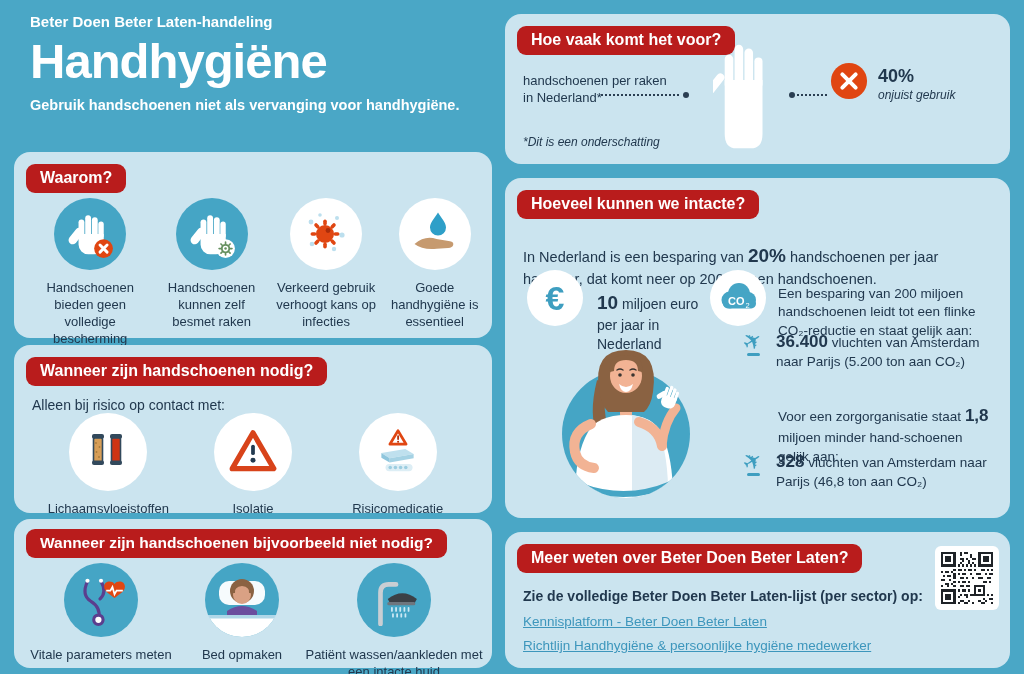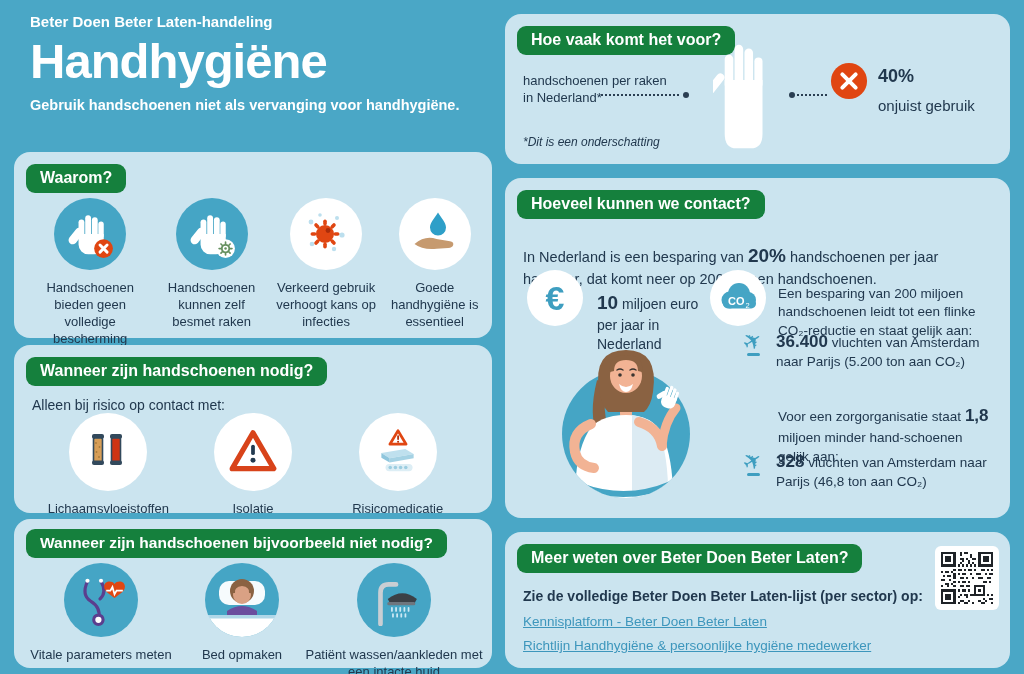--- a/index.html
+++ b/index.html
@@ -4,21 +4,21 @@
 <style>
   html,body{margin:0;padding:0;}
   body{
     width:1024px;height:674px;position:relative;overflow:hidden;
     background:#4AA7C6;color:#21384E;
     font-family:"Liberation Sans",sans-serif;
   }
   .panel{position:absolute;background:#CBE4EF;border-radius:16px;}
   .chip{
     position:absolute;left:12px;top:12px;display:inline-block;
-    background:#15803d;color:#fff;font-weight:bold;font-size:16px;
+    background:#b91c1c;color:#fff;font-weight:bold;font-size:16px;
     padding:5px 14px 6px;border-radius:9px;white-space:nowrap;
   }
   .circ{border-radius:50%;display:flex;align-items:center;justify-content:center;overflow:hidden;flex:0 0 auto;}
   .teal-bg{background:#45A5C5;}
   .white-bg{background:#fff;}
   .caption{font-size:13px;line-height:1.32;text-align:center;margin-top:9px;color:#21384E;}
   .b{font-weight:bold;}
   
   .hdr{position:absolute;left:30px;top:13px;color:#fff;width:460px;}
   .hdr .eyebrow{font-size:15px;font-weight:bold;}
@@ -45,21 +45,21 @@
   .hv-stat1{position:absolute;left:18px;top:56px;width:170px;}
   .hv-stat1 .v{font-size:18px;font-weight:bold;}
   .hv-stat1 .l{font-size:13px;line-height:1.3;white-space:pre-line;margin-top:3px;}
   .hv-foot{position:absolute;left:18px;top:121px;font-size:12px;font-style:italic;}
   .hv-glove{position:absolute;left:208px;top:22px;}
   .dotline{position:absolute;border-top:2px dotted #2A3E52;height:0;}
   .bigdot{position:absolute;width:6px;height:6px;border-radius:50%;background:#2A3E52;}
   .hv-x{position:absolute;left:325px;top:48px;width:38px;height:38px;}
   .hv-stat2{position:absolute;left:373px;top:52px;width:110px;}
   .hv-stat2 .v{font-size:18px;font-weight:bold;}
-  .hv-stat2 .l{font-size:15px;margin-top:10px;}
+  .hv-stat2 .l{font-size:12px;margin-top:1px;font-style:italic;}
   
   .bes-intro{position:absolute;left:18px;top:50px;width:468px;font-size:14.5px;line-height:1.42;}
   .bes-intro .big{font-size:19px;}
   .euro-circ{position:absolute;left:22px;top:92px;width:56px;height:56px;}
   .euro-sym{font-size:34px;font-weight:bold;color:#3E9EC0;line-height:1;}
   .euro-txt{position:absolute;left:92px;top:98px;width:122px;font-size:14px;line-height:1.35;}
   .euro-txt .big{font-size:19px;}
   .co2-circ{position:absolute;left:205px;top:92px;width:56px;height:56px;}
   .co2-txt{position:absolute;left:273px;top:93px;width:218px;font-size:13.5px;line-height:1.4;}
   .flight{position:absolute;display:flex;gap:6px;}
@@ -294,21 +294,21 @@
     <circle cx="20" cy="20" r="19" fill="#E04612"></circle>
     <path d="M13 13 L27 27 M27 13 L13 27" stroke="#fff" stroke-width="4.2" stroke-linecap="round"></path>
   </svg>
   <div class="hv-stat2">
     <div class="v">40%</div>
     <div class="l">onjuist gebruik</div>
   </div>
 </section>
 
 <section class="panel" style="left:505px;top:178px;width:505px;height:340px;">
-  <div class="chip">Hoeveel kunnen we contact?</div>
+  <div class="chip">Hoeveel kunnen we intacte?</div>
   <p class="bes-intro"><span>In Nederland is een besparing van </span><span class="b big">20%</span><span> handschoenen per jaar haalbaar, dat komt neer op 200 miljoen handschoenen.</span></p>
 
   <div class="circ white-bg euro-circ">
     <span class="euro-sym">€</span>
   </div>
   <p class="euro-txt"><span class="b big">10</span> <span>miljoen euro per jaar in Nederland</span></p>
 
   <div class="circ white-bg co2-circ">
     <svg width="56" height="56" viewBox="0 0 56 56">
       <g fill="#45A5C5">

